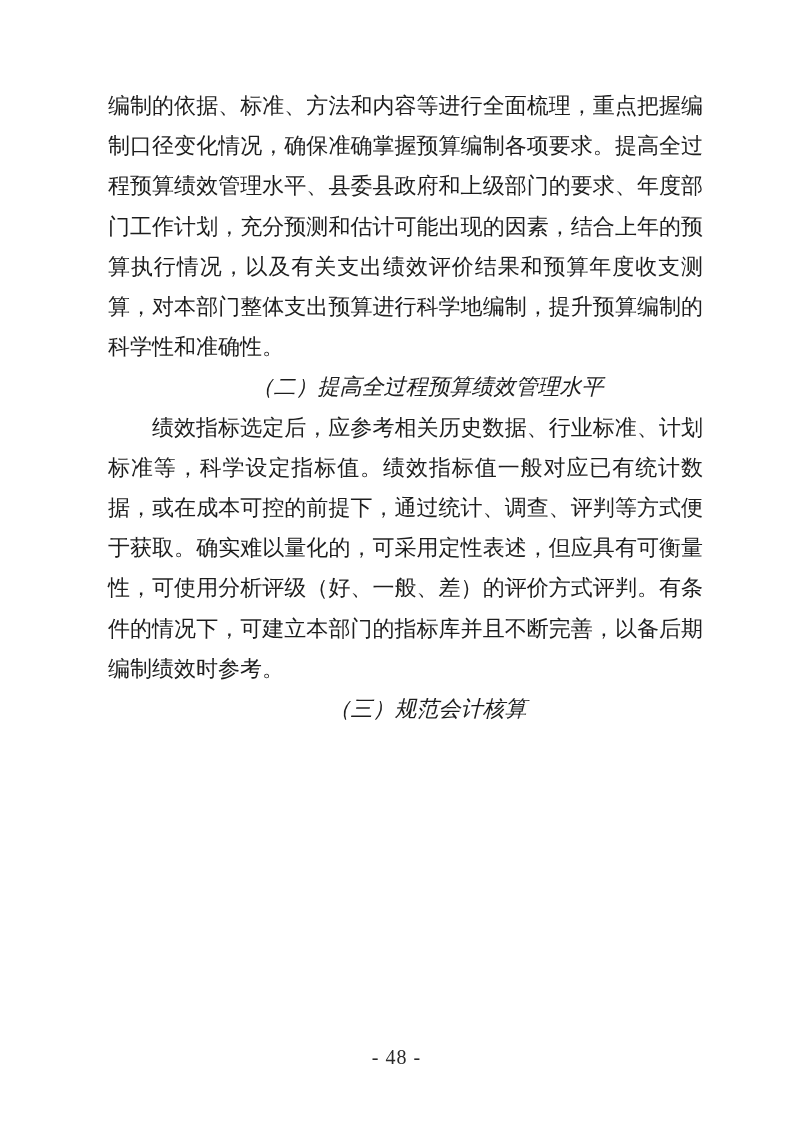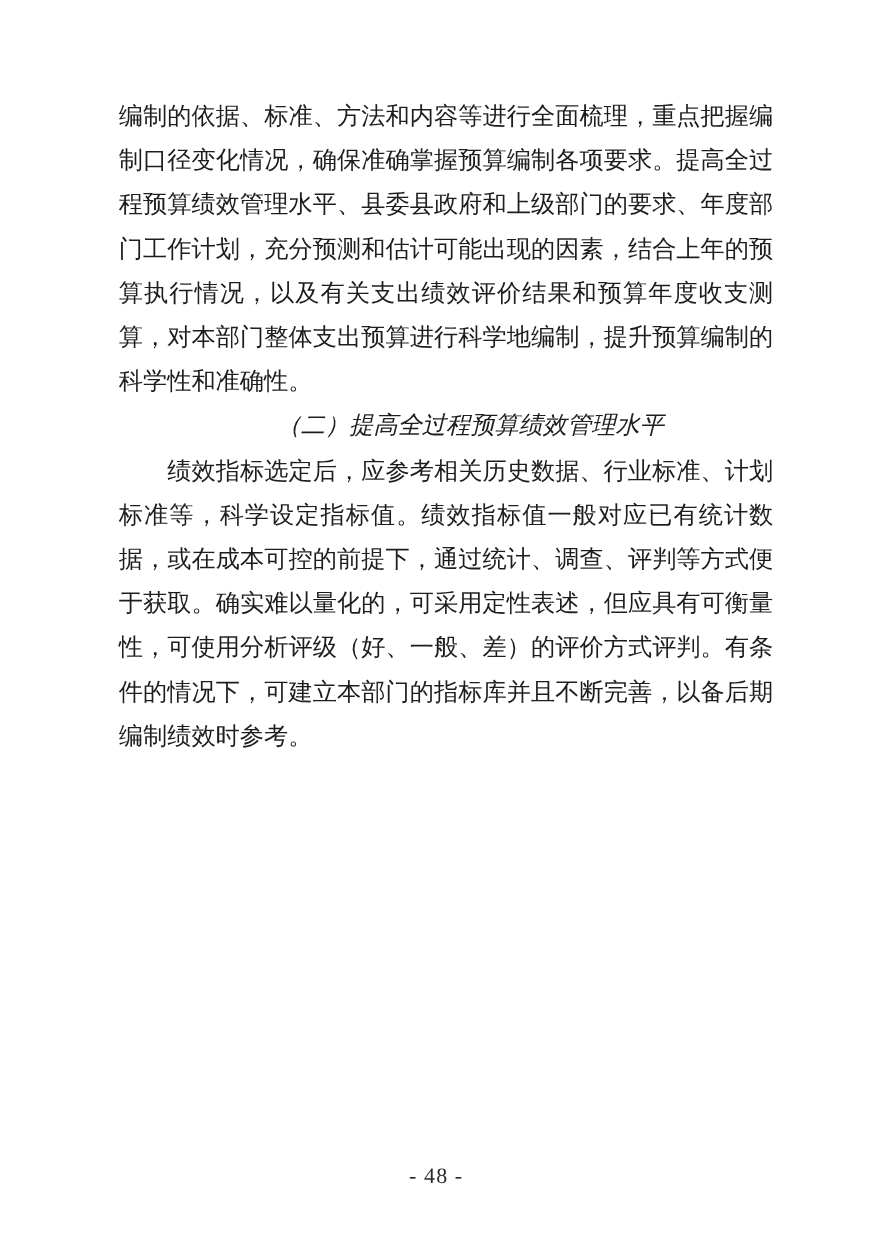--- a/index.html
+++ b/index.html
@@ -40,33 +40,33 @@
     text-indent: 2em;
     font-style: italic;
     text-align: center;
   }
   .footer {
     position: absolute;
     left: 0;
     top: 1046px;
     width: 100%;
     text-align: center;
-    margin-top: 12px;
   }
   .page-number {
     font-size: 20px;
     letter-spacing: 1px;
     color: #2a2a2a;
   }
 </style>
 </head>
 <body>
 
 <div class="page">
   <div class="content">
     <p class="para no-indent">编制的依据、标准、方法和内容等进行全面梳理，重点把握编制口径变化情况，确保准确掌握预算编制各项要求。提高全过程预算绩效管理水平、县委县政府和上级部门的要求、年度部门工作计划，充分预测和估计可能出现的因素，结合上年的预算执行情况，以及有关支出绩效评价结果和预算年度收支测算，对本部门整体支出预算进行科学地编制，提升预算编制的科学性和准确性。</p>
     <p class="heading">（二）提高全过程预算绩效管理水平</p>
     <p class="para">绩效指标选定后，应参考相关历史数据、行业标准、计划标准等，科学设定指标值。绩效指标值一般对应已有统计数据，或在成本可控的前提下，通过统计、调查、评判等方式便于获取。确实难以量化的，可采用定性表述，但应具有可衡量性，可使用分析评级（好、一般、差）的评价方式评判。有条件的情况下，可建立本部门的指标库并且不断完善，以备后期编制绩效时参考。</p>
+    <p class="heading">（三）规范会计核算</p>
   </div>
   <div class="footer">
     <span class="page-number">- 48 -</span>
   </div>
 </div>
 
 </body></html>

